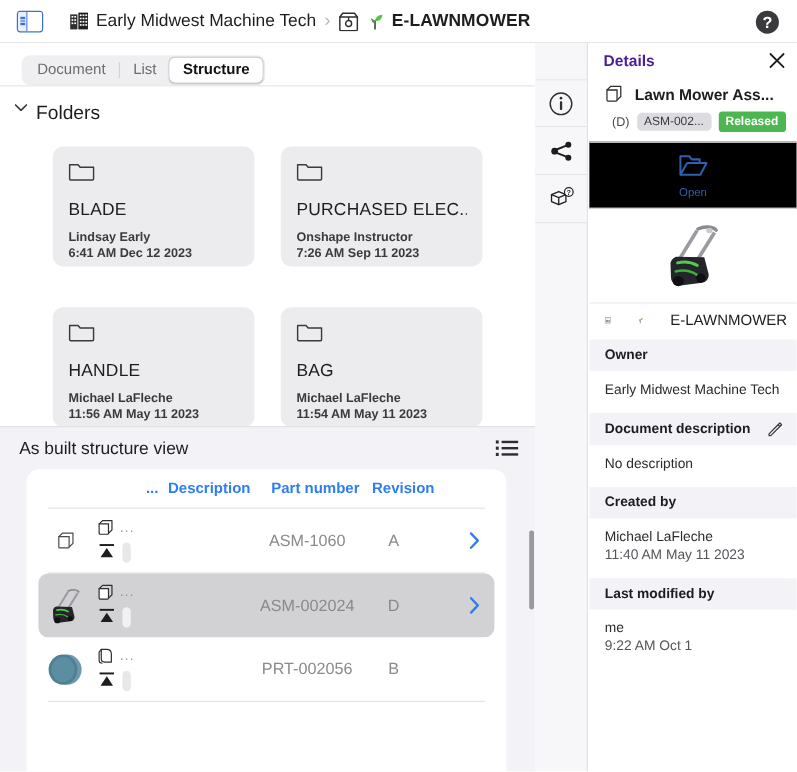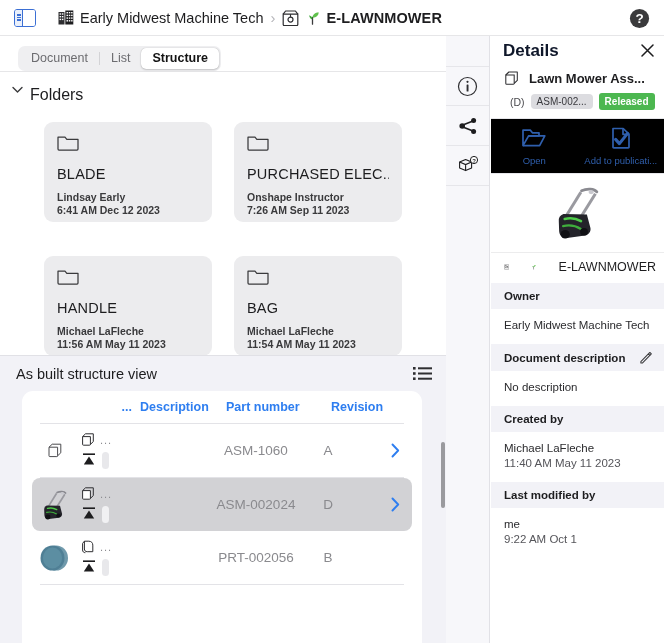--- a/index.html
+++ b/index.html
@@ -71,21 +71,21 @@
   #list-view-icon{width:19px;height:15px;cursor:pointer;}
 
   #table-card{
     position:absolute;left:22px;top:35px;width:400px;height:253px;
     background:#ffffff;border-radius:11px 11px 0 0;overflow:hidden;
   }
   .th-row{display:flex;align-items:center;height:33px;padding:0 0 0 0;border-bottom:1px solid #e3e3e7;margin:0 18px;}
   .th{font-size:12.5px;color:#2e7ef0;font-weight:bold;cursor:pointer;}
   .th.c-dots{width:100px;text-align:right;padding-right:8px;color:#2e7ef0;}
   .th.c-desc{width:86px;}
-  .th.c-pn{width:105px;}
+  .th.c-pn{width:84px;}
   .th.c-rev{width:66px;}
 
   .tr{display:flex;align-items:center;height:53px;margin:0 10px;border-radius:8px;position:relative;cursor:pointer;}
   .tr.sel{background:#d2d2d5;}
   .tr .c-thumb{width:46px;display:flex;justify-content:center;align-items:center;}
   .tr .c-icons{width:54px;position:relative;height:42px;}
   .tr .c-icons .i-top{position:absolute;left:2px;top:1px;}
   .tr .c-icons .i-dots{position:absolute;left:22px;top:4px;font-size:11px;color:#8d8d92;letter-spacing:1px;}
   .tr .c-icons .i-bot{position:absolute;left:4px;top:22px;}
   .tr .c-icons .i-pill{position:absolute;left:24px;top:22px;width:7px;height:17px;border-radius:4px;background:#e8e8eb;}
@@ -104,21 +104,21 @@
 
   
   #rail{position:absolute;left:446px;top:36px;width:44px;height:607px;background:#f7f7fa;border-right:1px solid #e1e1e6;}
   .rail-btn{height:40px;display:flex;align-items:center;justify-content:center;cursor:pointer;border-bottom:1px solid #e6e6ea;background:#f7f7fa;}
   .rail-btn.active{background:#f7f7fa;}
   #rail .rail-btn:first-child{margin-top:30px;border-top:1px solid #e6e6ea;}
 
   
   #details{position:absolute;left:491px;top:36px;width:173px;height:607px;background:#ffffff;overflow:hidden;}
   #det-head{display:flex;align-items:center;height:29px;padding:0 10px 0 12px;}
-  #det-title{font-size:17px;font-weight:bold;flex:1;color:#0f172a;}
+  #det-title{font-size:13px;font-weight:bold;flex:1;color:#4c1d95;}
   #det-close{width:13px;height:13px;cursor:pointer;}
 
   #det-doc{display:flex;align-items:center;gap:8px;padding:4px 10px 0 12px;}
   #det-doc-name{font-size:13px;font-weight:bold;color:#1d1d1f;white-space:nowrap;}
   #det-meta{display:flex;align-items:center;gap:6px;padding:6px 10px 8px 13px;}
   #det-rev{font-size:10.5px;color:#4a4a4e;}
   #det-pn{font-size:10px;background:#dcdce0;color:#3a3a3e;border-radius:4px;padding:2px 6px;white-space:nowrap;}
   #det-state{font-size:10px;background:#4cb750;color:#ffffff;border-radius:3px;padding:3px 6px;font-weight:bold;white-space:nowrap;}
 
   #det-actions{background:#000000;display:flex;height:56px;border-top:1px solid #e6e6ea;border-bottom:1px solid #e6e6ea;}
@@ -430,28 +430,20 @@
   </div>
 
   <div id="det-actions">
     <div class="act">
       <svg width="26" height="24" viewBox="0 0 26 24">
         <path d="M2 4.2h7.4l2 2.6H18v3H7.6L2 19.6z" fill="none" stroke="#2f5fad" stroke-width="1.7" stroke-linejoin="round"></path>
         <path d="M7.6 9.8h16.2L18.6 19.6H2" fill="none" stroke="#2f5fad" stroke-width="1.7" stroke-linejoin="round"></path>
       </svg>
       <span>Open</span>
     </div>
-    <div class="act">
-      <svg width="24" height="24" viewBox="0 0 24 24">
-        <path d="M4 2.5h10.2L20 8.2V21a.8.8 0 0 1-.8.8H4.8A.8.8 0 0 1 4 21z" fill="none" stroke="#2f5fad" stroke-width="1.7" stroke-linejoin="round"></path>
-        <path d="M14 2.6v5.7h5.8" fill="none" stroke="#2f5fad" stroke-width="1.7" stroke-linejoin="round"></path>
-        <path d="M6.6 13.4 10.4 17.6 18.6 7.4" fill="none" stroke="#2f5fad" stroke-width="3.1" stroke-linecap="round" stroke-linejoin="round"></path>
-      </svg>
-      <span>Add to publicati...</span>
-    </div>
   </div>
 
   <div id="det-preview">
     <svg class="thumb-mower" viewBox="0 0 36 34">
       <path d="M20 4.5c3-1.4 7.2-1.2 8.6 0.6" fill="none" stroke="#8a8a90" stroke-width="1.6" stroke-linecap="round"></path>
       <path d="M19.6 5.3 11.5 18.4" fill="none" stroke="#9a9aa0" stroke-width="1.7"></path>
       <path d="M27.8 6.2 19.8 19" fill="none" stroke="#9a9aa0" stroke-width="1.7"></path>
       <path d="M9.8 17.5 23 17.8 25 25.5c.4 2-1 3.9-3 4.2L11.8 31c-2.3.3-4.3-1.4-4.4-3.7l-.2-5.6a4 4 0 0 1 2.6-4.2z" fill="#24242a"></path>
       <path d="M10.5 20.4c2.5-.6 6.2-.5 9.2 1.2" fill="none" stroke="#4fcc4a" stroke-width="1.4" stroke-linecap="round"></path>
       <path d="M9.6 24.4c2.8-.7 6.8-.4 10 1.6" fill="none" stroke="#3fae3c" stroke-width="1.2" stroke-linecap="round"></path>

